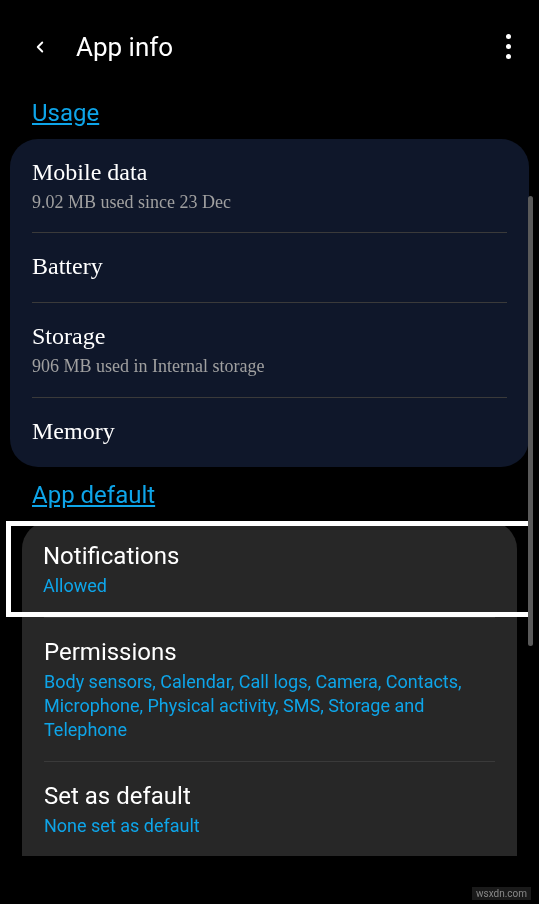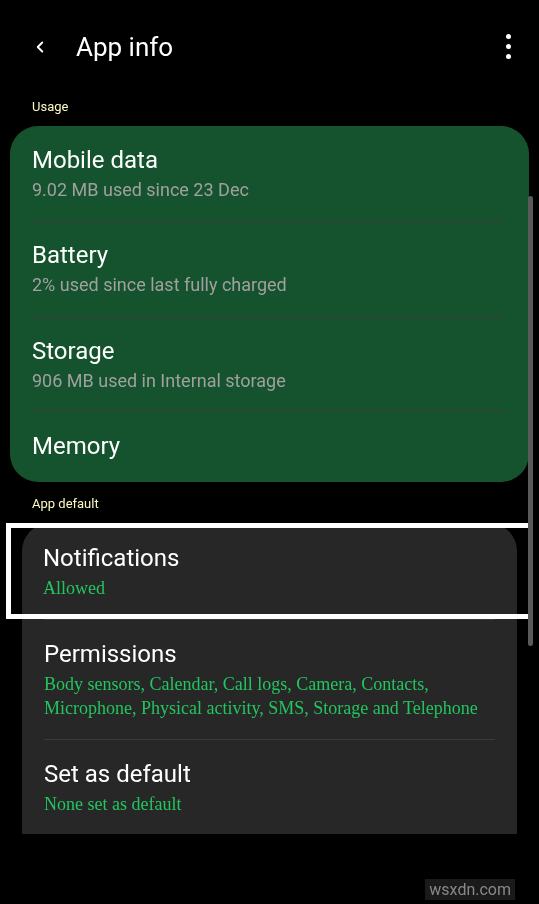--- a/index.html
+++ b/index.html
@@ -50,47 +50,48 @@
       gap: 5px;
       padding: 6px;
     }
     .more-icon span {
       width: 5px;
       height: 5px;
       background: #ffffff;
       border-radius: 50%;
     }
     .section-label {
-      color: #fef9c3;
-      font-size: 13px;
+      color: #0ea5e9;
+      font-size: 24px;
       padding: 14px 32px 12px 32px;
+      text-decoration: underline;
     }
     .card {
-      background: #14532d;
+      background: #0f172a;
       border-radius: 28px;
       margin: 0 10px;
       overflow: hidden;
+      font-family: Liberation Serif, serif;
     }
     .list-item {
       padding: 20px 22px 18px 22px;
     }
     .list-item-title {
       font-size: 24px;
       font-weight: 400;
       color: #ffffff;
       margin-bottom: 4px;
     }
     .list-item-subtitle {
       font-size: 18px;
       color: #a0a0a0;
       line-height: 1.35;
     }
     .list-item-subtitle.accent {
-      color: #22c55e;
-      font-family: Liberation Serif, serif;
+      color: #0ea5e9;
     }
     .divider {
       height: 1px;
       background: #3a3a3a;
       margin: 0 22px;
     }
     .highlight-box {
       border: 5px solid #ffffff;
       margin: 0 -16px 0 -16px;
       padding: 0;
@@ -103,22 +104,22 @@
       right: 6px;
       top: 196px;
       width: 5px;
       height: 450px;
       background: #5a5a5a;
       border-radius: 3px;
     }
     .watermark {
       position: absolute;
       bottom: 4px;
-      right: 24px;
-      font-size: 16px;
+      right: 8px;
+      font-size: 10px;
       color: #888888;
       background: rgba(255,255,255,0.1);
       padding: 1px 4px;
     }
     .card2 {
       background: #272727;
       border-radius: 28px 28px 0 0;
       margin: 0 22px;
       overflow: visible;
     }
@@ -145,21 +146,20 @@
 <div class="section-label">Usage</div>
 
 <div class="card">
   <div class="list-item">
     <div class="list-item-title">Mobile data</div>
     <div class="list-item-subtitle">9.02 MB used since 23 Dec</div>
   </div>
   <div class="divider"></div>
   <div class="list-item">
     <div class="list-item-title">Battery</div>
-    <div class="list-item-subtitle">2% used since last fully charged</div>
   </div>
   <div class="divider"></div>
   <div class="list-item">
     <div class="list-item-title">Storage</div>
     <div class="list-item-subtitle">906 MB used in Internal storage</div>
   </div>
   <div class="divider"></div>
   <div class="list-item">
     <div class="list-item-title">Memory</div>
   </div>

